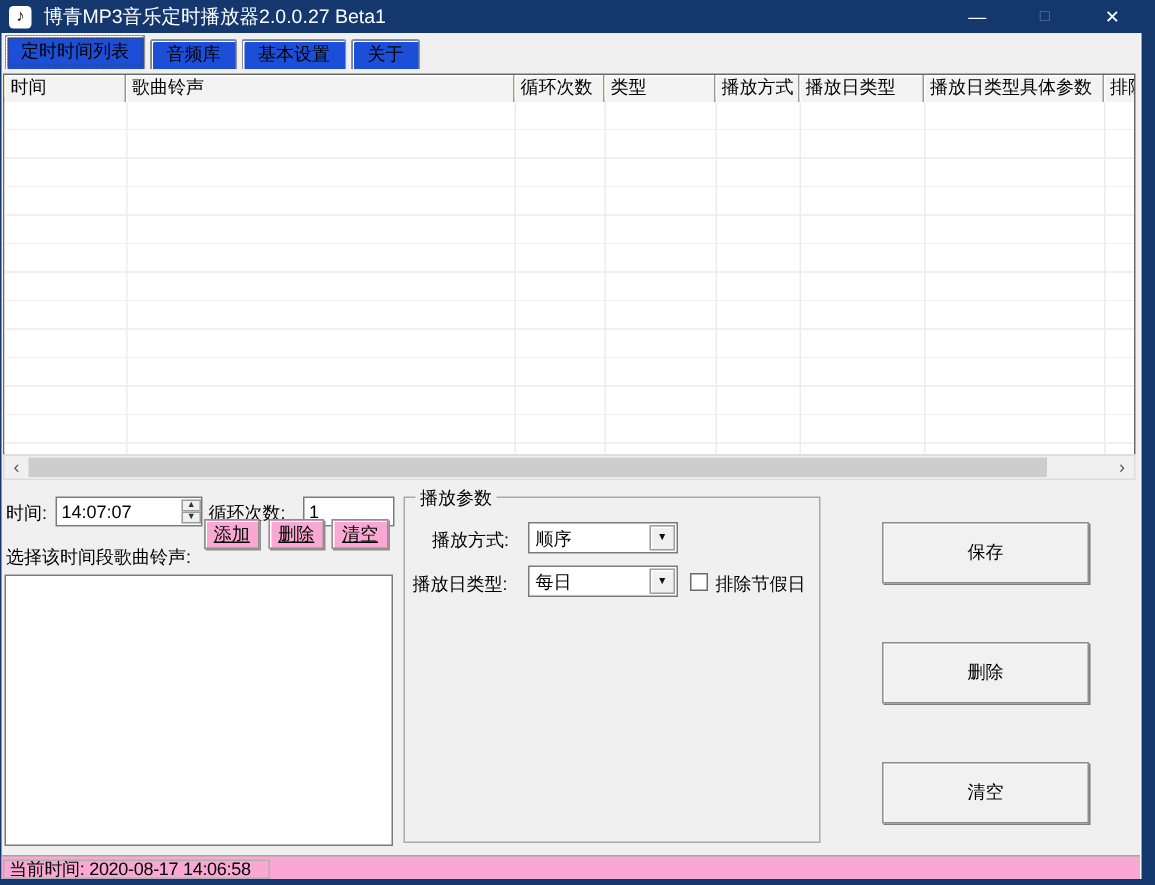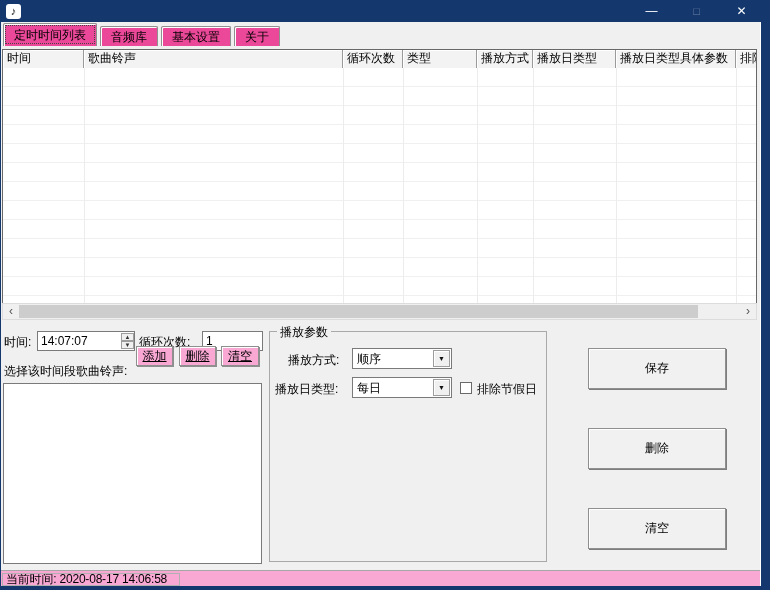--- a/index.html
+++ b/index.html
@@ -16,23 +16,23 @@
   .win-btn { width:45px; height:22px; color:#ffffff; font-size:12px; text-align:center; line-height:22px; }
   .win-btn.max { color:#6e82a3; font-size:11px; }
 
   
   .client { position:absolute; left:1px; top:22px; right:10px; bottom:4px; background:#f0f0f0; overflow:hidden; }
   .right-band { position:absolute; right:0; top:22px; bottom:0; width:10px; background:#14386e; border-left:1px solid #ffffff; }
   .bottom-band { position:absolute; left:0; right:0; bottom:0; height:4px; background:#14386e; }
 
   
   .tabbar { position:absolute; left:2px; top:1px; height:23px; display:flex; align-items:flex-end; }
-  .tab { height:20px; padding:0 10px; margin-right:3px; line-height:20px; background:#ec4899;
+  .tab { height:20px; padding:0 10px; margin-right:3px; line-height:20px; background:#1d4ed8;
          border:1px solid #8f8f8f; border-bottom:none; border-radius:2px 2px 0 0;
-         box-shadow: inset 1px 1px 0 #ffffff; white-space:nowrap; }
+         box-shadow: inset 1px 1px 0 #ffffff; white-space:nowrap;font-family:Liberation Mono, monospace; }
   .tab.selected { height:23px; line-height:22px; outline:1px dotted #444; outline-offset:-3px; }
 
   
   .listview { position:absolute; left:1px; top:27px; width:755px; height:254px; background:#ffffff; border:1px solid #686868; }
   .lv-header { display:flex; height:18px; background:#fde047; border-bottom:3px solid #be185d; }
   .hcell { height:18px; line-height:17px; padding-left:4px; background:#f3f3f3;
            border-right:1px solid #9a9a9a; box-shadow: inset 1px 1px 0 #ffffff;
            overflow:hidden; white-space:nowrap; flex:0 0 auto; }
   .hcell.fill { flex:1 1 auto; border-right:none; }
   .c0{width:81px}.c1{width:259px}.c2{width:60px}.c3{width:74px}.c4{width:56px}.c5{width:83px}.c6{width:120px}.c7{width:60px}
@@ -86,20 +86,21 @@
   .status-panel { position:absolute; left:1px; top:2px; width:178px; height:13px; border:1px solid #b0b0b0;
                   line-height:11px; padding-left:3px; white-space:nowrap; overflow:hidden; letter-spacing:-0.2px; }
 </style>
 </head>
 <body>
 
 <div class="window">
 
   <div class="titlebar">
     <div class="app-icon">♪</div>
+    <div class="title-text">博青MP3音乐定时播放器2.0.0.27 Beta1</div>
     <div class="win-controls">
       <div class="win-btn">—</div>
       <div class="win-btn max">□</div>
       <div class="win-btn">✕</div>
     </div>
   </div>
 
   <div class="right-band"></div>
   <div class="bottom-band"></div>
 

